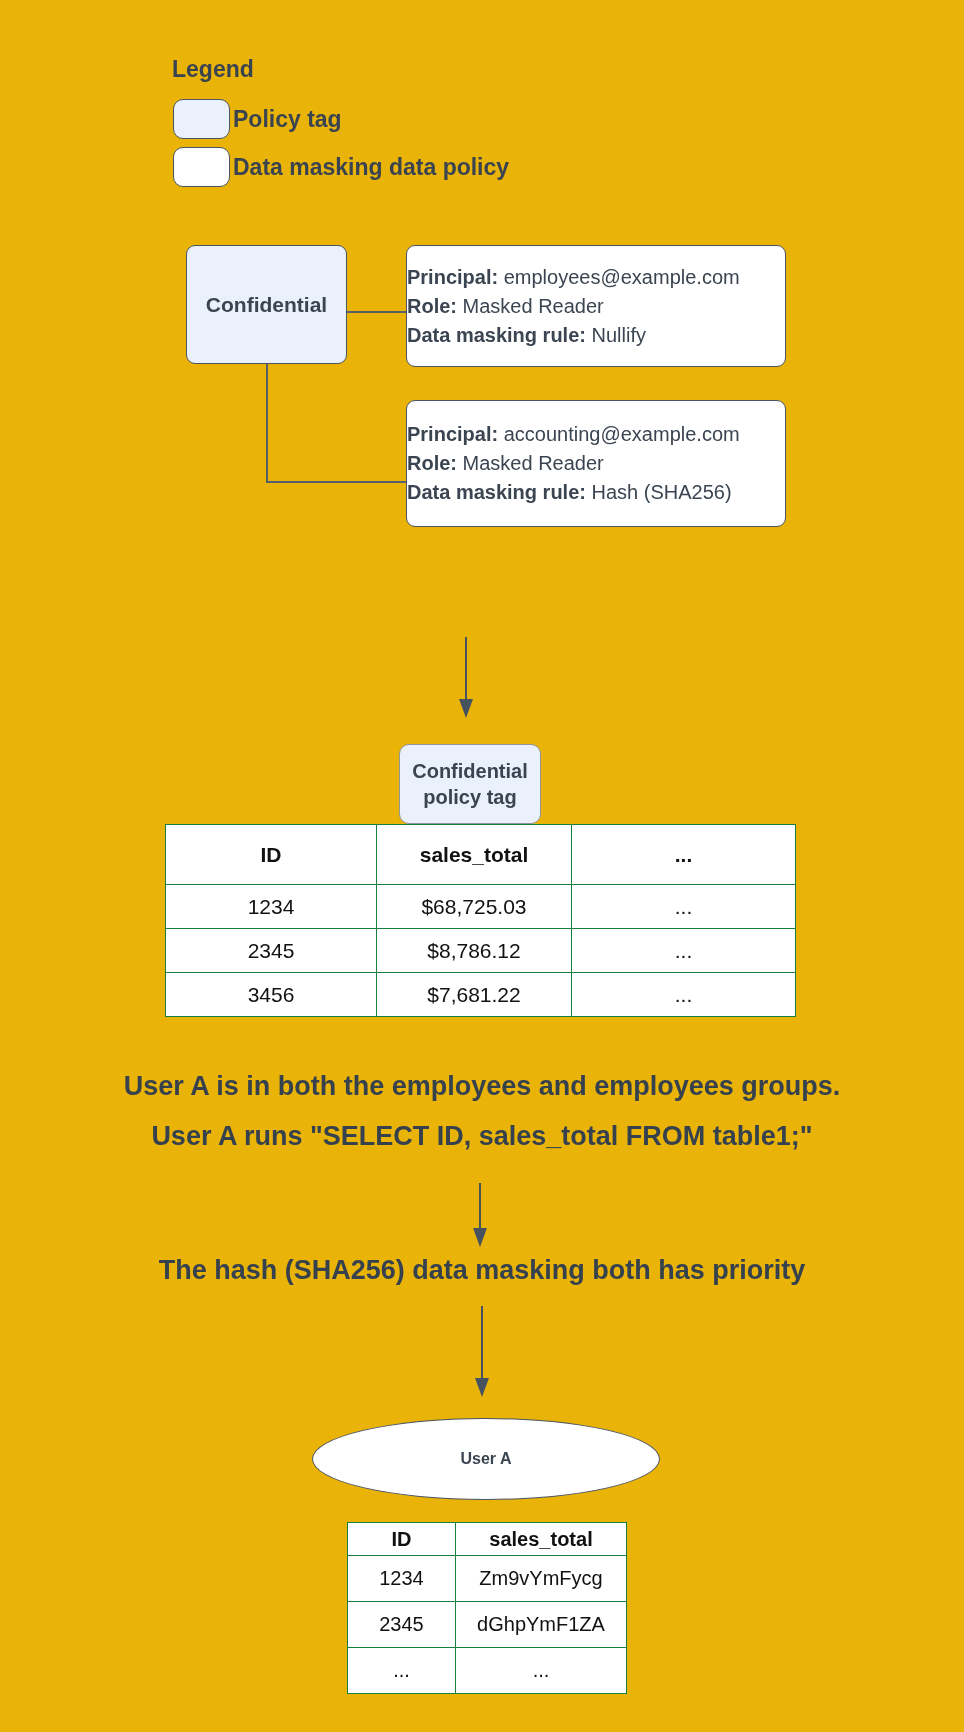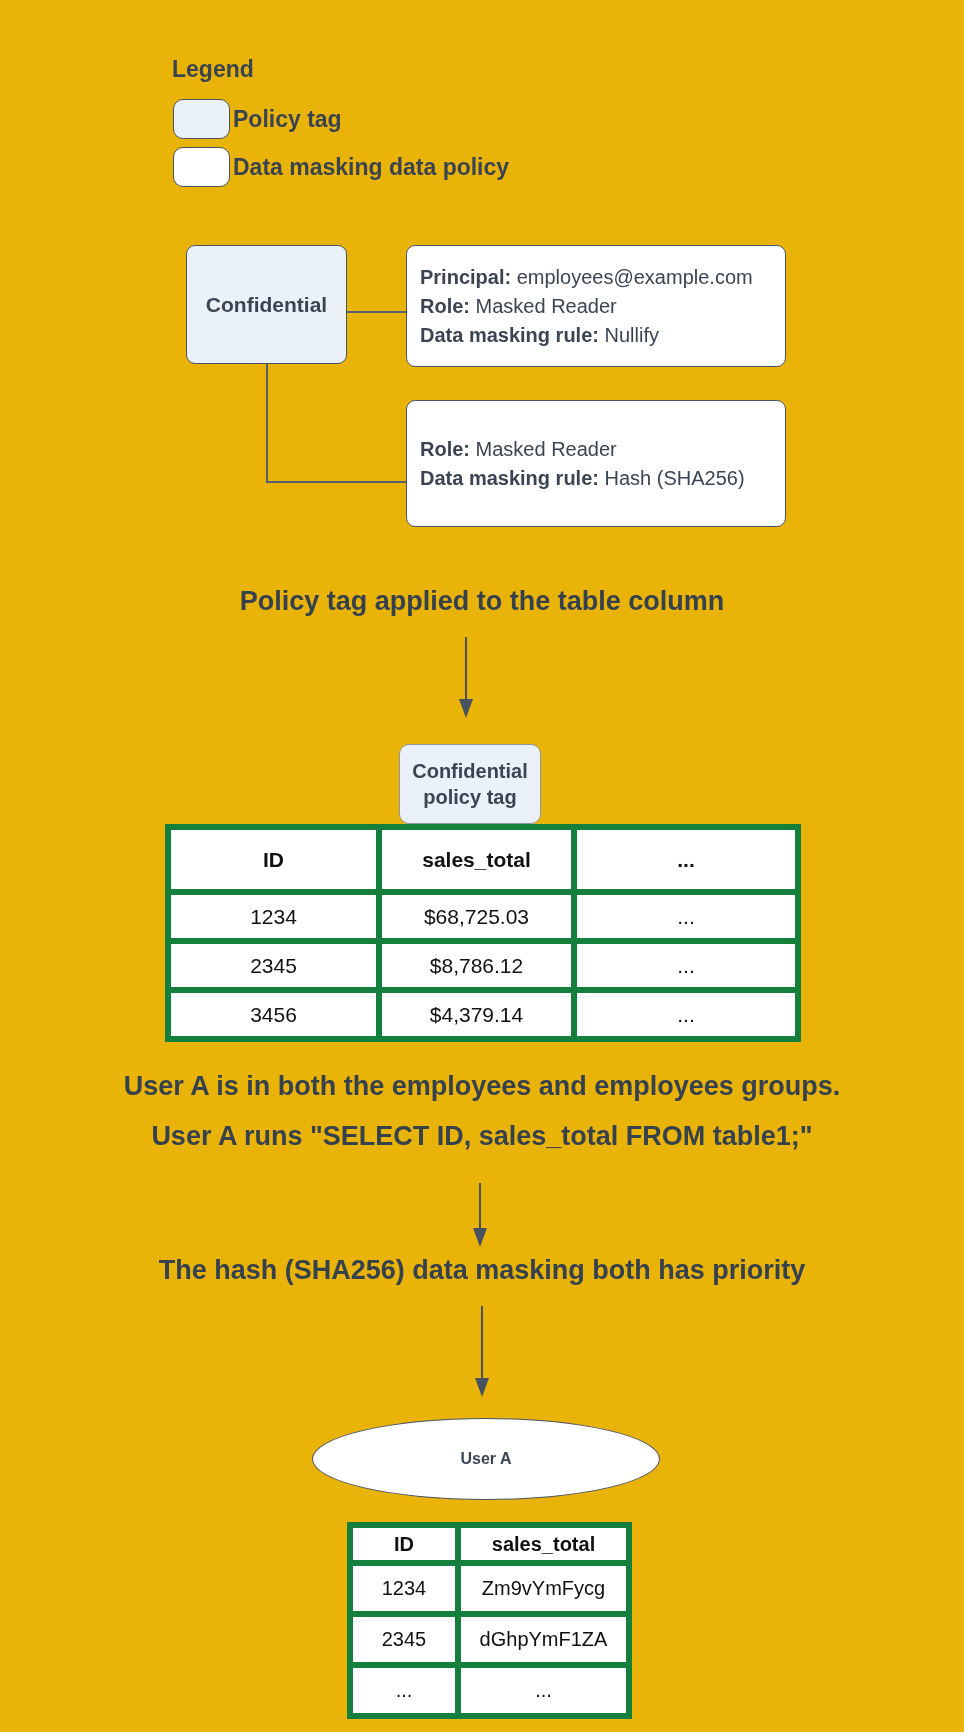--- a/index.html
+++ b/index.html
@@ -12,42 +12,42 @@
   
   .legend-title{left:172px;top:56px;font-size:23px;font-weight:bold;color:#3A4450;}
   .swatch{width:57px;height:40px;border:1.5px solid #4A5462;border-radius:10px;background:#ffffff;}
   .swatch.blue{background:#EAF1FB;}
   .legend-label{left:233px;height:40px;display:flex;align-items:center;font-size:23px;font-weight:bold;color:#3A4450;}
 
   
   .node{border:1.5px solid #4A5462;border-radius:9px;background:#ffffff;}
   .node.blue{background:#EAF1FB;}
   .confidential{left:186px;top:245px;width:161px;height:119px;display:flex;align-items:center;justify-content:center;font-size:21px;font-weight:bold;}
-  .policy-box{width:380px;display:flex;flex-direction:column;justify-content:center;padding-left:13px;font-size:20px;line-height:29px;}
+  .policy-box{width:380px;display:flex;flex-direction:column;justify-content:center;font-size:20px;line-height:29px;}
   .policy-box .b{font-weight:bold;}
   .p1{left:406px;top:245px;height:122px;}
   .p2{left:406px;top:400px;height:127px;}
   .conn{background:#55606D;}
 
   
   .caption{left:0;width:964px;text-align:center;font-size:27px;font-weight:bold;color:#36414E;}
   .caption-user{line-height:50px;}
 
   
   .aline{width:1.5px;background:#47525F;}
   .ahead{width:0;height:0;border-left:7px solid transparent;border-right:7px solid transparent;border-top:19px solid #47525F;}
 
   
   .badge{left:399px;top:744px;width:142px;height:80px;border:1.5px solid #8F969F;border-radius:10px;background:#EAF1FB;
     display:flex;flex-direction:column;align-items:center;justify-content:center;
     font-size:20px;line-height:26px;font-weight:bold;z-index:2;}
 
   
   table{border-collapse:collapse;table-layout:fixed;background:#ffffff;color:#111111;}
-  td,th{border:6px solid #15803d;text-align:center;padding:0;overflow:hidden;}
+  td,th{border:1px solid #15803d;text-align:center;padding:0;overflow:hidden;}
   .t-src{left:165px;top:824px;}
   .t-src table{width:630px;font-size:21px;}
   .t-src th{height:59px;font-weight:bold;}
   .t-src td{height:43px;font-weight:normal;}
   .t-res{left:347px;top:1522px;}
   .t-res table{width:279px;font-size:20px;}
   .t-res th{height:32px;font-weight:bold;}
   .t-res td{height:45px;}
 
   
@@ -81,30 +81,33 @@
       <span>Masked Reader</span>
     </div>
     <div>
       <span class="b">Data masking rule:</span>
       <span>Nullify</span>
     </div>
   </div>
 
   <div class="abs node policy-box p2">
     <div>
+      <span class="b">Principal:</span>
+      <span>accounting@example.com</span>
+    </div>
+    <div>
       <span class="b">Role:</span>
       <span>Masked Reader</span>
     </div>
     <div>
       <span class="b">Data masking rule:</span>
       <span>Hash (SHA256)</span>
     </div>
   </div>
 
-  <div class="abs caption" style="top:586px;">Policy tag applied to the table column</div>
 
   <div class="abs aline" style="left:465px;top:637px;height:63px;"></div>
   <div class="abs ahead" style="left:459px;top:699px;"></div>
 
   <div class="abs badge">
     <div>Confidential</div>
     <div>policy tag</div>
   </div>
 
   <div class="abs t-src">
@@ -127,21 +130,21 @@
           <td>$68,725.03</td>
           <td>...</td>
         </tr>
         <tr>
           <td>2345</td>
           <td>$8,786.12</td>
           <td>...</td>
         </tr>
         <tr>
           <td>3456</td>
-          <td>$4,379.14</td>
+          <td>$7,681.22</td>
           <td>...</td>
         </tr>
       </tbody>
     </table>
   </div>
 
   <div class="abs caption caption-user" style="top:1061px;">
     <div>User A is in both the employees and employees groups.</div>
     <div>User A runs "SELECT ID, sales_total FROM table1;"</div>
   </div>

